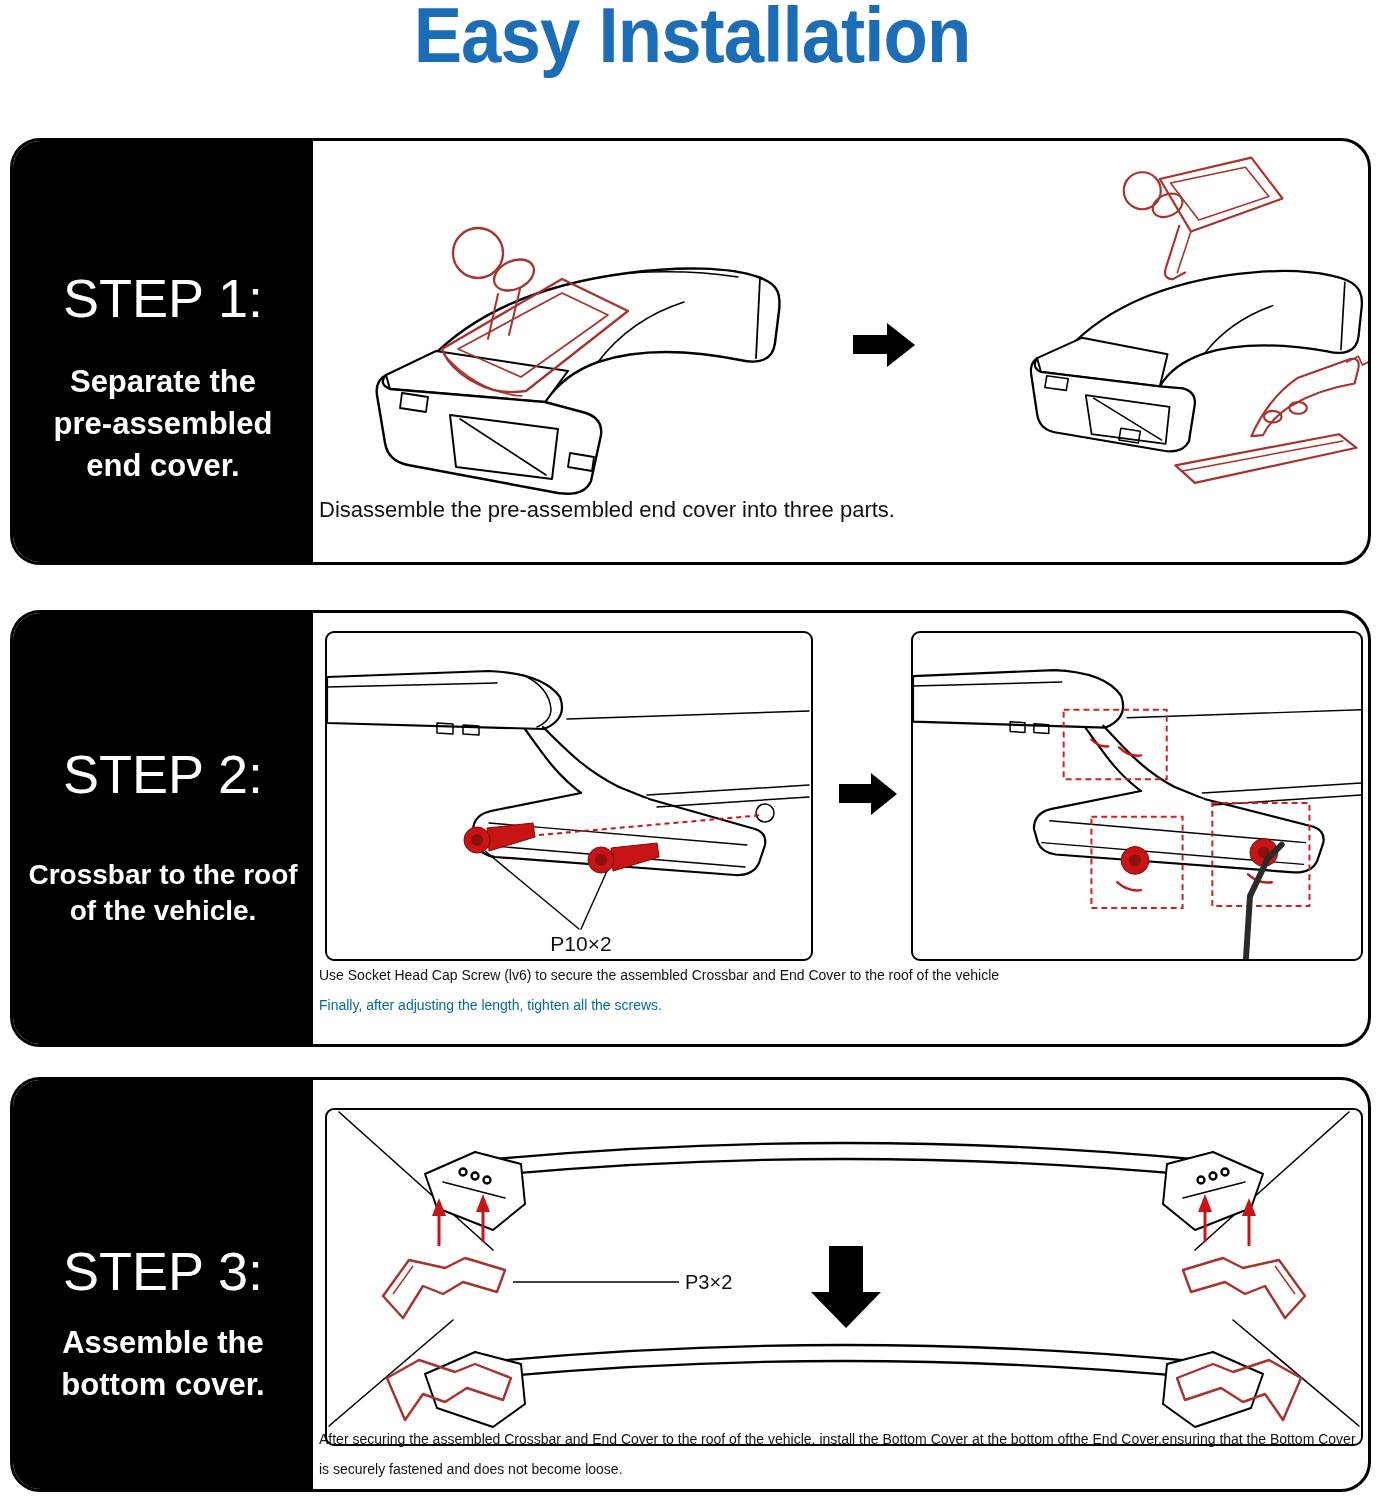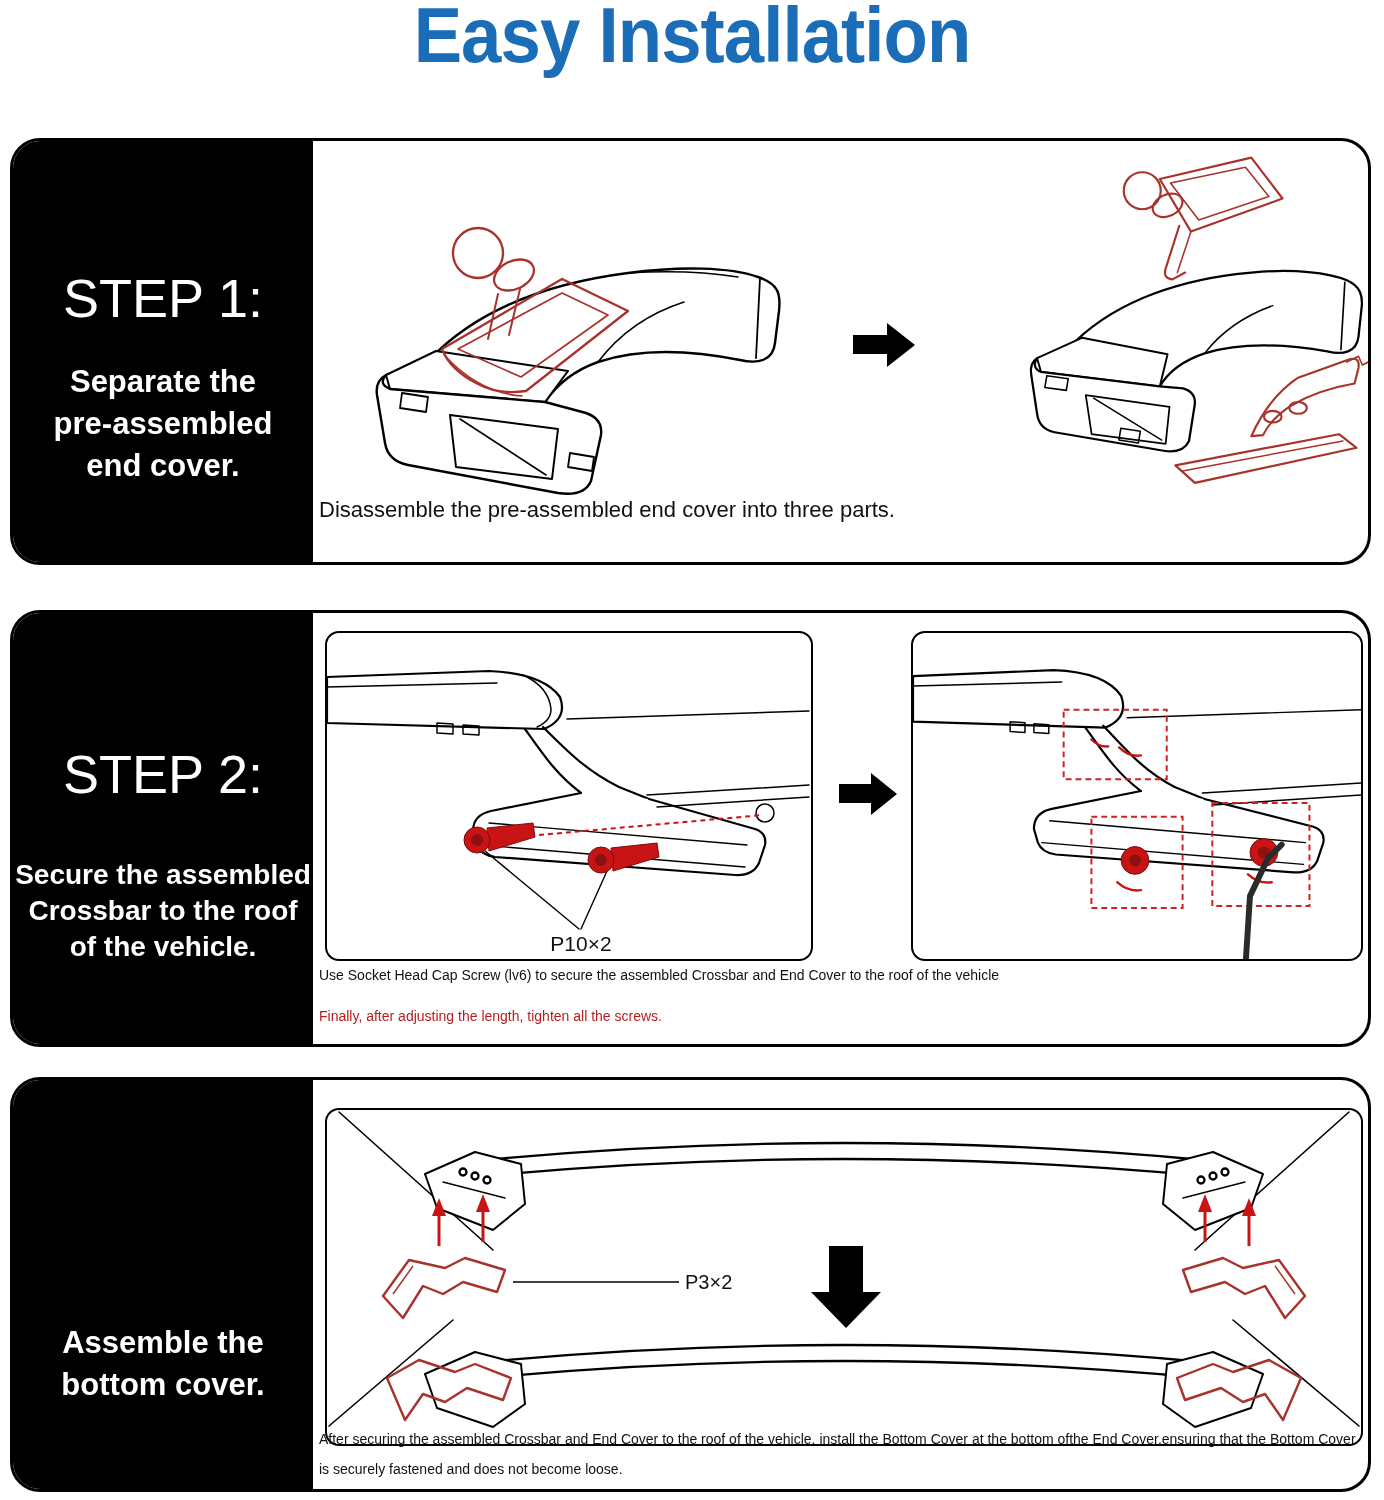--- a/index.html
+++ b/index.html
@@ -11,22 +11,22 @@
     background:#fff;box-sizing:border-box;overflow:hidden;}
   .panel-1{top:138px;height:427px;}
   .panel-2{top:610px;height:437px;}
   .panel-3{top:1077px;height:415px;}
   .stepblock{position:absolute;left:0;top:0;bottom:0;width:300px;background:#000;color:#fff;}
   .step-heading{position:absolute;left:0;width:300px;text-align:center;font-weight:normal;font-size:54px;}
   .step-sub{position:absolute;left:0;width:300px;text-align:center;font-weight:bold;font-size:31px;line-height:42px;}
   .panel-2 .step-sub{font-size:28px;line-height:36px;}
   .caption{position:absolute;font-size:22px;color:#111;}
   .caption-sm{position:absolute;font-size:14px;color:#111;}
-  .caption-red{color:#b91c1c;margin-top:11px;}
-  .ibox{position:absolute;border:2px solid #000;border-radius:14px;background:#fff;box-sizing:border-box;}
+  .caption-red{color:#0369a1;}
+  .ibox{position:absolute;border:2px solid #000;border-radius:9px;background:#fff;box-sizing:border-box;}
   .abs{position:absolute;}
   svg{display:block;}
   svg text{font-family:"Liberation Sans",sans-serif;}
 </style>
 </head>
 <body>
 
 <div class="page-title">Easy Installation</div>
 
 <div class="panel panel-1">
@@ -96,21 +96,20 @@
     </g>
   </svg>
 
   <div class="caption" style="left:306px;top:356px">Disassemble the pre-assembled end cover into three parts.</div>
 </div>
 
 <div class="panel panel-2">
   <div class="stepblock">
     <div class="step-heading" style="top:130px">STEP 2:</div>
     <div class="step-sub" style="top:244px">
-      <div>Secure the assembled</div>
       <div>Crossbar to the roof</div>
       <div>of the vehicle.</div>
     </div>
   </div>
 
   <div class="ibox" style="left:312px;top:18px;width:488px;height:330px">
     <svg width="484" height="326" viewBox="0 0 484 326">
       <g stroke="#000" stroke-width="2.2" fill="none" stroke-linejoin="round" stroke-linecap="round">
         <path d="M0,44 L162,38 Q216,40 233,64 Q241,86 217,96 L0,90 Z" fill="#fff"></path>
         <path d="M0,54 L170,50" stroke-width="1.5"></path>
@@ -172,20 +171,21 @@
       <path d="M372,212 L358,226 L340,264 L336,326" stroke="#2b2b2b" stroke-width="6" fill="none" stroke-linecap="round"></path>
     </svg>
   </div>
 
   <div class="caption-sm" style="left:306px;top:354px">Use Socket Head Cap Screw (lv6) to secure the assembled Crossbar and End Cover to the roof of the vehicle</div>
   <div class="caption-sm caption-red" style="left:306px;top:384px">Finally, after adjusting the length, tighten all the screws.</div>
 </div>
 
 <div class="panel panel-3">
   <div class="stepblock">
+    <div class="step-heading" style="top:160px">STEP 3:</div>
     <div class="step-sub" style="top:242px">
       <div>Assemble the</div>
       <div>bottom cover.</div>
     </div>
   </div>
 
   <div class="ibox" style="left:312px;top:28px;width:1038px;height:338px">
     <svg width="1034" height="318" viewBox="0 0 1034 318">
       <g stroke="#000" stroke-width="1.6" fill="none" stroke-linecap="round">
         <path d="M12,2 L166,140 M1022,2 L868,140 M2,316 L126,210 M1032,316 L906,210"></path>

